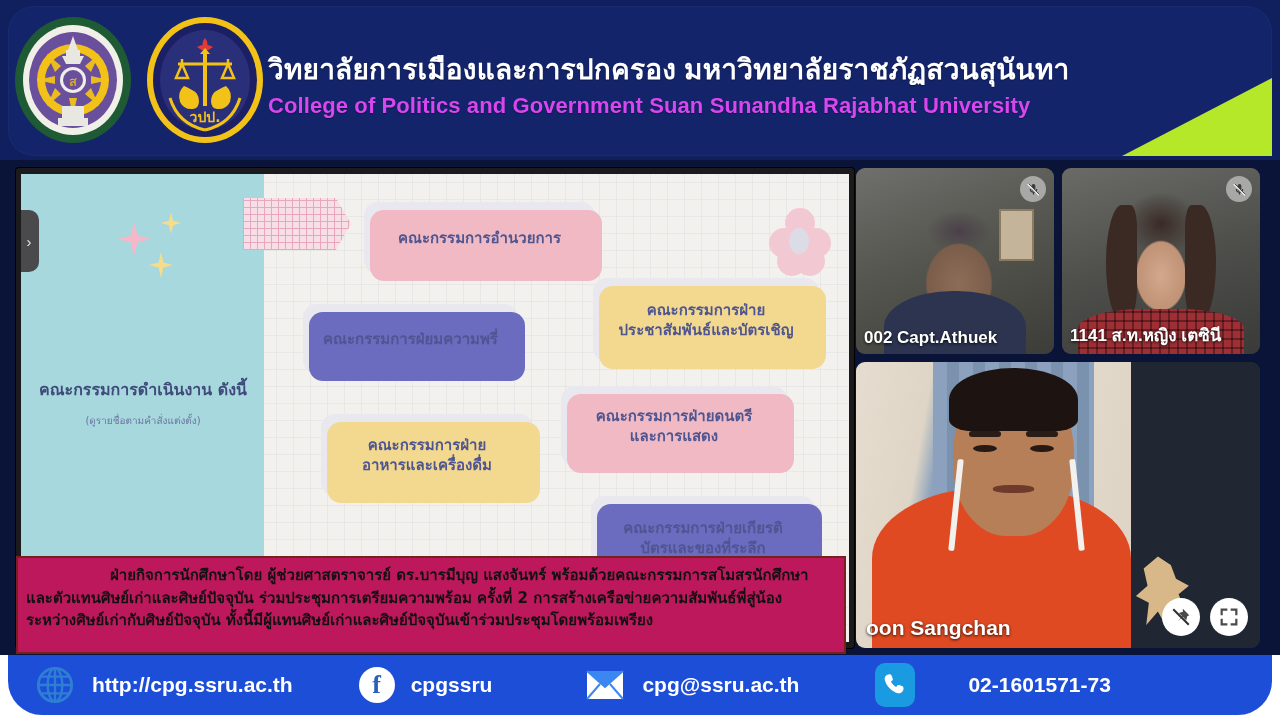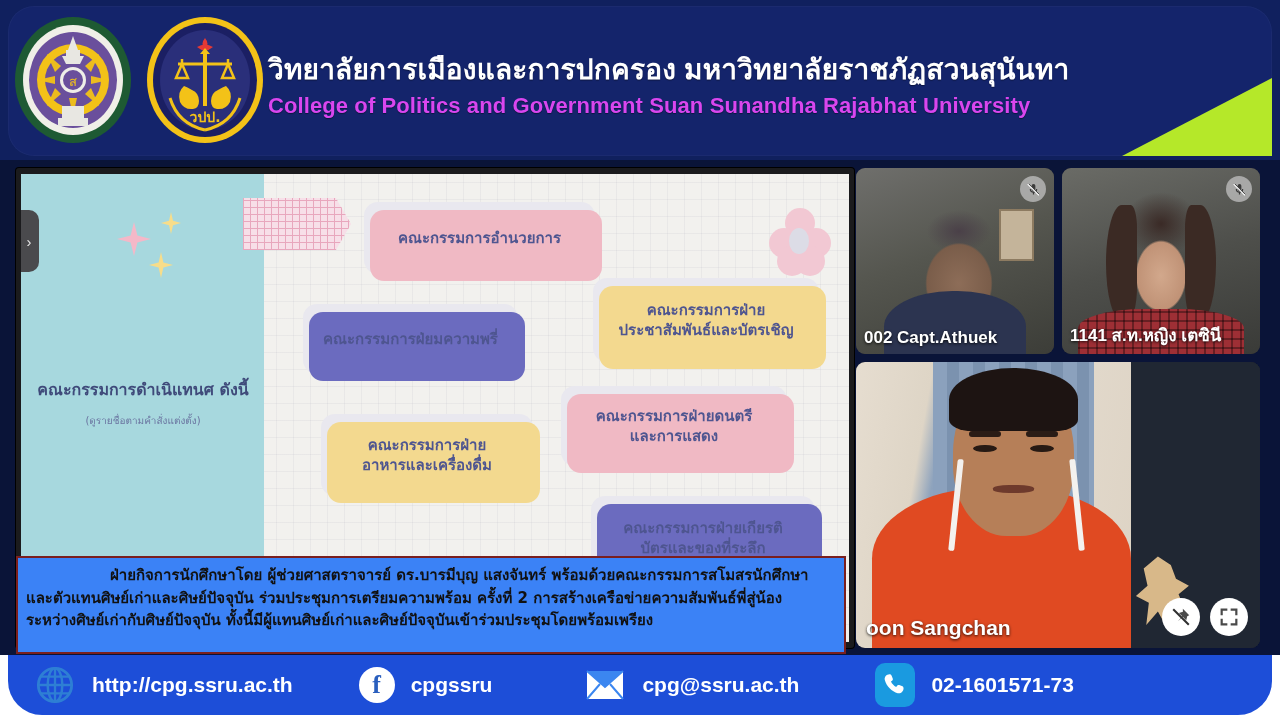--- a/index.html
+++ b/index.html
@@ -351,21 +351,21 @@
   .vid-main .dark-right { position:absolute; right:0; top:0; width:32%; height:100%;
     background:#202733; }
 
   
   .caption {
     position: absolute;
     left: 16px;
     top: 556px;
     width: 830px;
     height: 98px;
-    background: #3b82f6;
+    background: #be185d;
     border: 2px solid #7a1f1f;
     box-sizing: border-box;
     padding: 6px 8px 4px 8px;
     color: #111;
     font-size: 15px;
     font-weight: bold;
     line-height: 1.5;
     font-family: "DejaVu Sans", "Liberation Sans", sans-serif;
     overflow: hidden;
     z-index: 30;
@@ -398,21 +398,21 @@
     align-items: center;
     color: #ffffff;
     font-size: 21px;
     font-weight: bold;
     white-space: nowrap;
   }
   .foot-item .lbl { margin-left: 16px; }
   .f-gap-1 { margin-left: 0; }
   .f-gap-2 { margin-left: 66px; }
   .f-gap-3 { margin-left: 92px; }
-  .f-gap-4 { margin-left: 76px; }
+  .f-gap-4 { margin-left: 76px; gap: 37px; }
 
   .ico { width: 42px; height: 42px; flex: 0 0 auto; display:flex; align-items:center; justify-content:center;}
   .ico.fb { width: 36px; height: 36px; border-radius: 50%; background:#ffffff; color:#2a5fbe; font-size:26px; font-weight:bold; font-family:"Liberation Serif", serif; }
   .ico.phone { width: 40px; height: 44px; border-radius: 10px; background:#1a9ae0; }
 </style>
 </head>
 <body>
 
 <div id="stage">
 
@@ -499,21 +499,21 @@
         <div class="slide-left"></div>
 
         <div class="sparkle">
           <i class="spark" style="left:96px; top:48px; width:34px; height:34px; background:#f4b8c8;"></i>
           <i class="spark" style="left:140px; top:38px; width:20px; height:22px; background:#f7dd8a;"></i>
           <i class="spark" style="left:128px; top:78px; width:24px; height:26px; background:#f7dd8a;"></i>
         </div>
 
         <div class="egg"></div>
 
-        <div class="slide-left-title">คณะกรรมการดำเนิแทนศ ดังนี้</div>
+        <div class="slide-left-title">คณะกรรมการดำเนินงาน ดังนี้</div>
         <div class="slide-left-sub">(ดูรายชื่อตามคำสั่งแต่งตั้ง)</div>
 
         <div class="grid-badge"></div>
 
         <div class="flower">
           <span></span>
             <span></span>
             <span></span>
             <span></span>
             <span></span>

